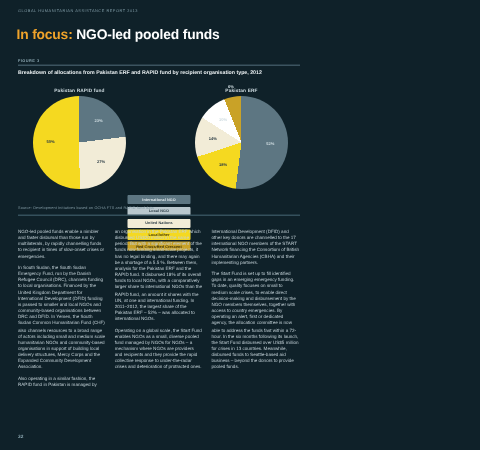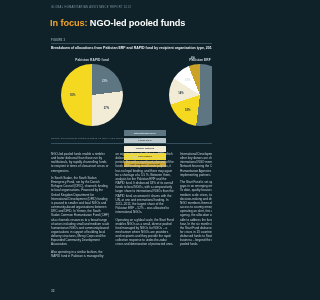--- a/index.html
+++ b/index.html
@@ -3,21 +3,21 @@
 <meta charset="utf-8">
 <style>
   html,body{margin:0;padding:0;}
   body{
     width:212px;height:300px;overflow:hidden;
     background:#0f2129;
     font-family:"Liberation Sans", sans-serif;
     color:#d8e2e6;
     -webkit-font-smoothing:antialiased;
   }
-  .page{position:relative;width:212px;height:232px;box-sizing:border-box;margin-left:39px;}
+  .page{position:relative;width:212px;height:232px;box-sizing:border-box;}
 
   
   .running-head{
     position:absolute;left:12px;top:6px;
     font-size:2.6px;letter-spacing:.35px;
     color:#7f9aa5;text-transform:uppercase;
     white-space:nowrap;
   }
 
   

